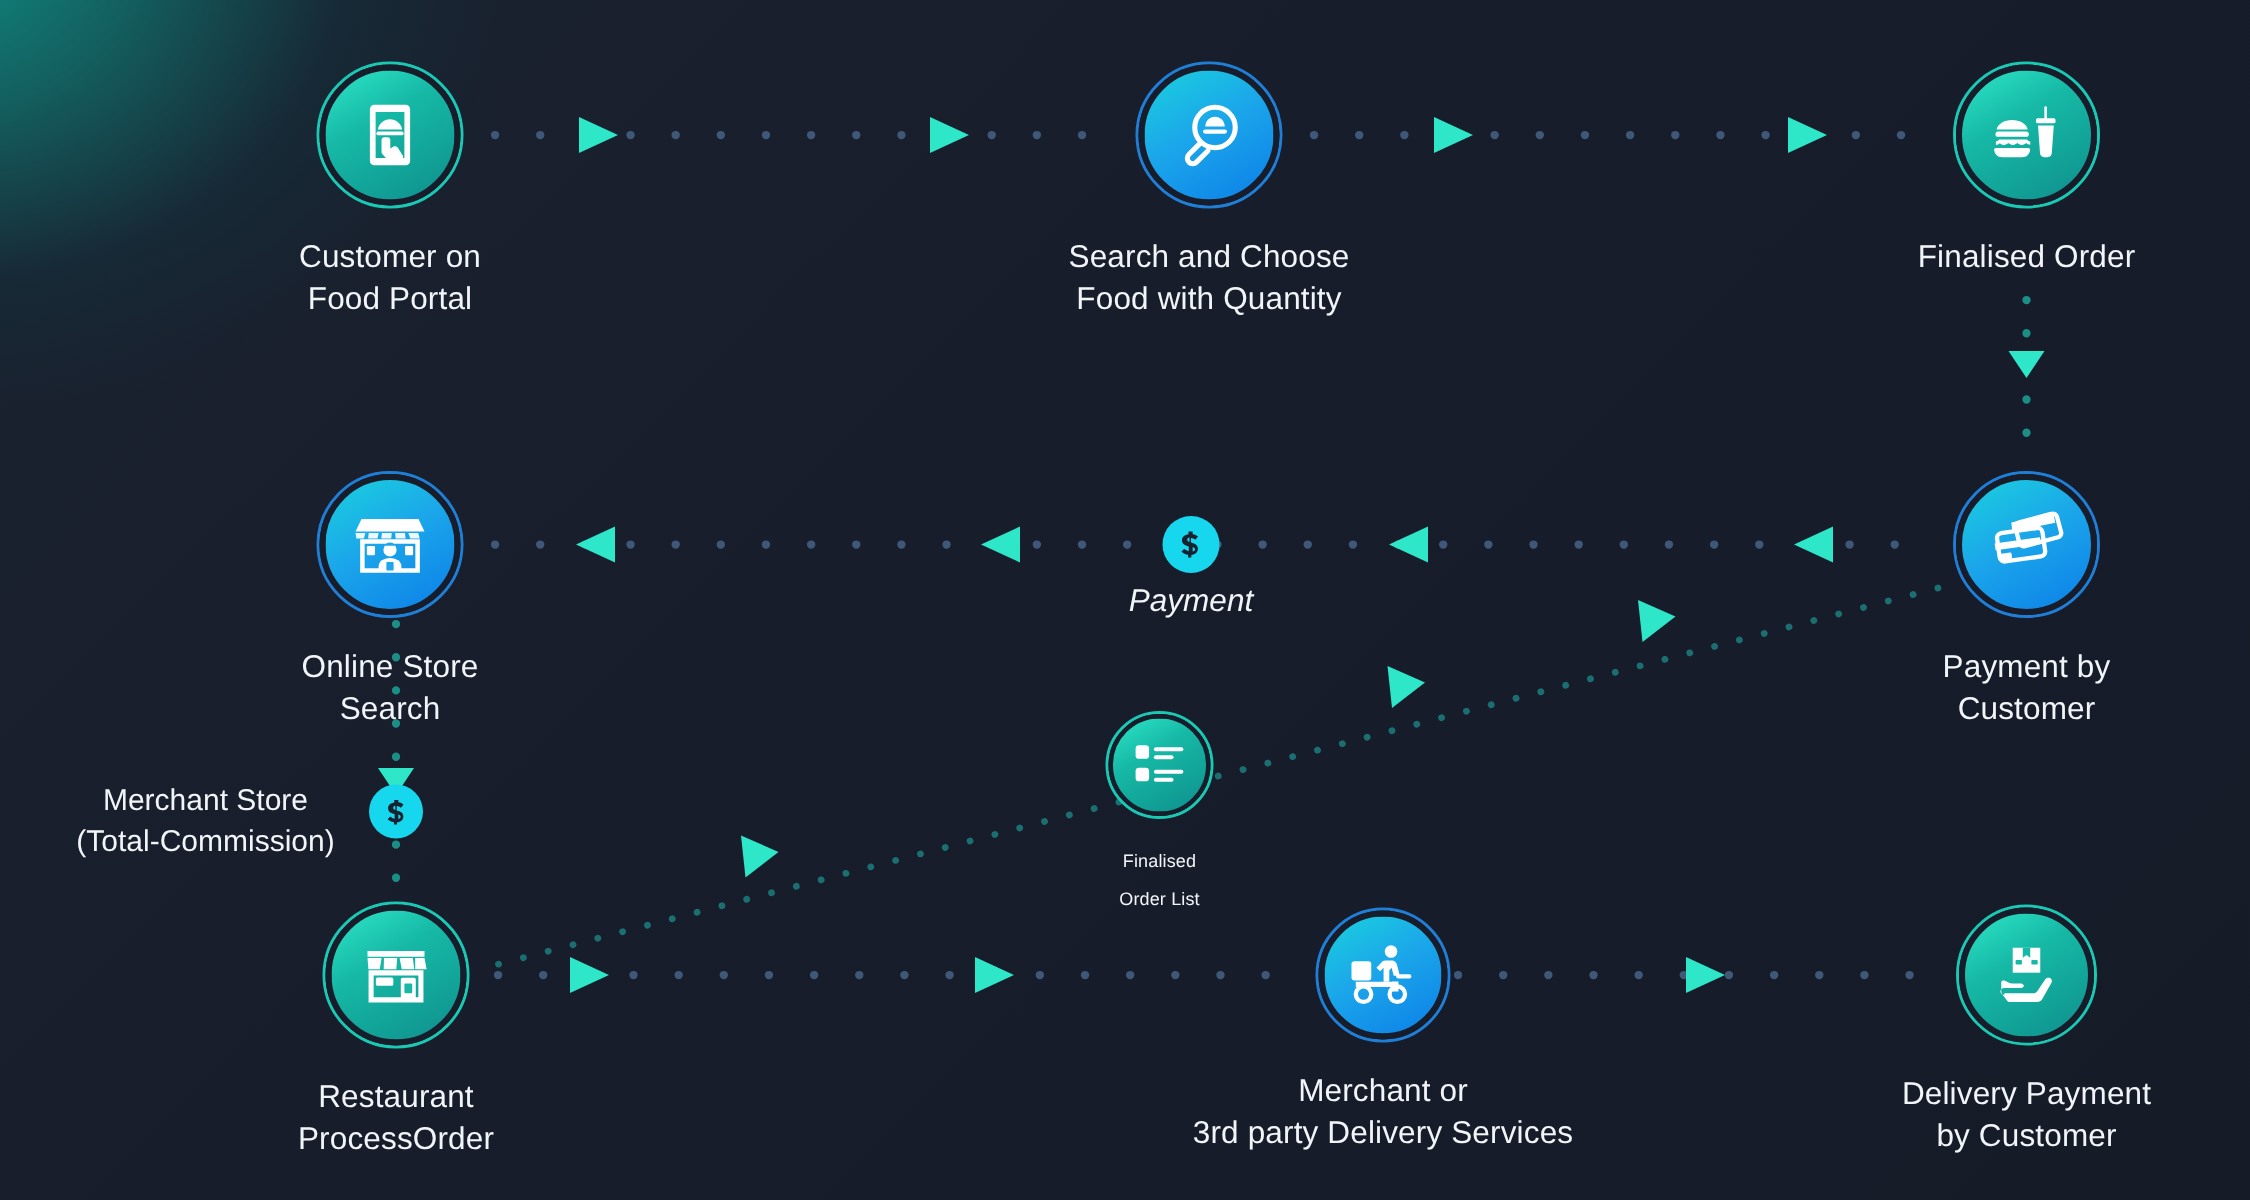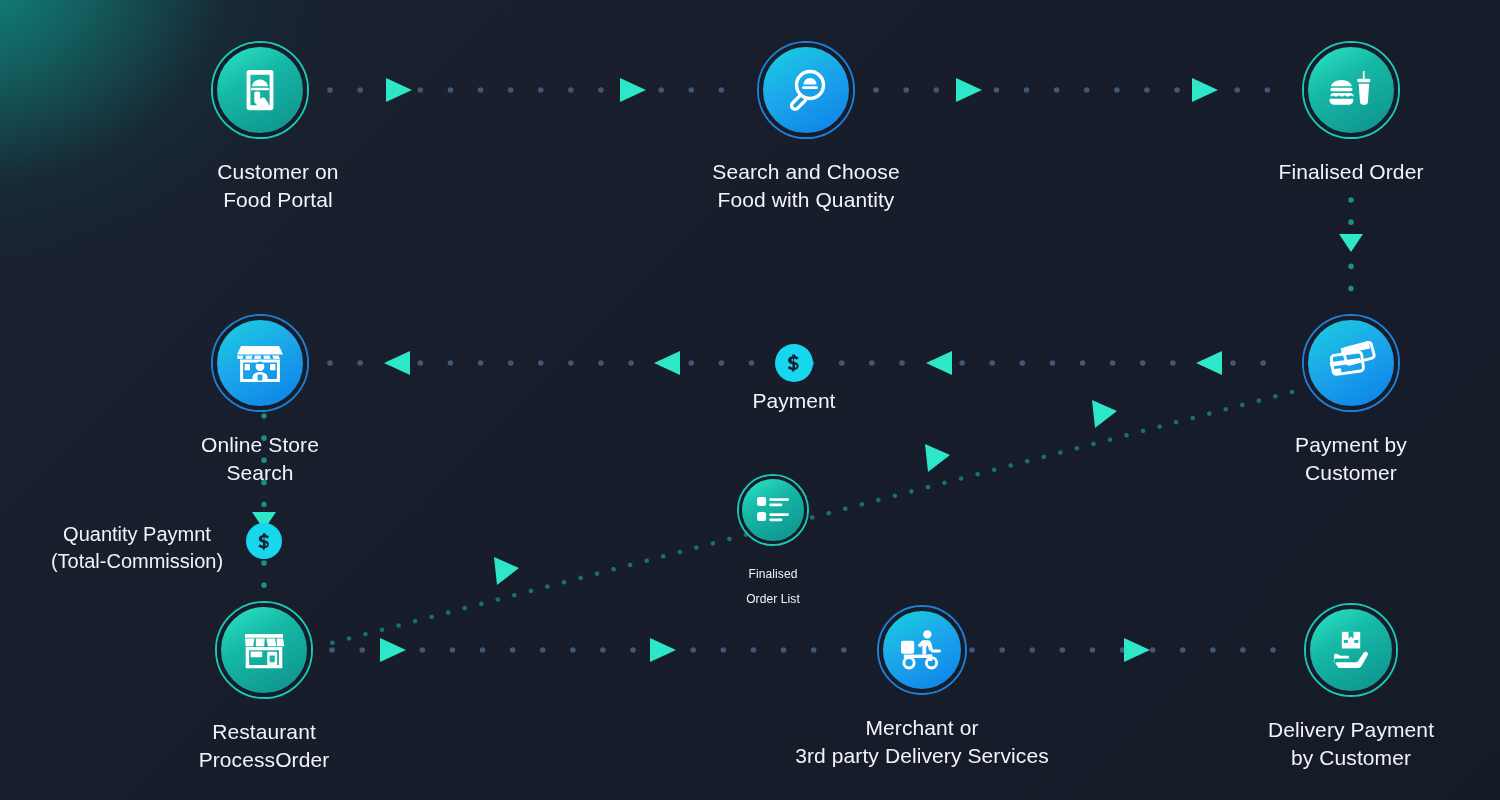--- a/index.html
+++ b/index.html
@@ -85,20 +85,21 @@
   .coin.big { width: 38px; height: 38px; }
   .coin svg { display: block; }
   .coin-label {
     position: absolute;
     transform: translateX(-50%);
     color: #f2f5f8;
     font-size: 21px;
     line-height: 26px;
     white-space: nowrap;
     text-align: center;
+    font-style: italic;
   }
   .side-label {
     position: absolute;
     transform: translate(-50%, -50%);
     color: #f2f5f8;
     font-size: 20px;
     line-height: 27px;
     text-align: center;
     white-space: nowrap;
   }
@@ -173,21 +174,21 @@
           <svg width="46" height="46" viewBox="0 0 48 48" fill="#ffffff">
             <path d="M13 3h22a3 3 0 0 1 3 3v36a3 3 0 0 1-3 3H13a3 3 0 0 1-3-3V6a3 3 0 0 1 3-3zm1 5v32h20V8H14z" opacity="1"></path>
             <rect x="20" y="4.6" width="8" height="1.8" rx="0.9"></rect>
             <path d="M24 13c4.3 0 7.8 3.1 8.5 7.2H15.5C16.2 16.1 19.7 13 24 13z"></path>
             <rect x="14.5" y="21.6" width="19" height="2.6" rx="1.3"></rect>
             <path d="M22.4 25.5c1 0 1.8.8 1.8 1.8v6.1l1.6-1.1c1.3-.9 3-.5 3.8.8l3.3 5.2c.5.8.3 1.8-.4 2.4l-4.6 3.5c-.9.7-2.2.6-3-.2l-6.3-6.8a2 2 0 0 1-.5-1.3v-8.6c0-1 .8-1.8 1.8-1.8z"></path>
           </svg>
         </span>
       </div>
     </div>
-    <div class="label" style="top:68px;margin-left:18px;">
+    <div class="label" style="top:68px;">
       <div>Customer on</div>
       <div>Food Portal</div>
     </div>
   </div>
 
   <div class="node" style="left:806px; top:90px;">
     <div class="disc blue" style="width:98px;height:98px;">
       <div class="inner">
         <span>
           <svg width="48" height="48" viewBox="0 0 48 48" fill="none">
@@ -367,17 +368,17 @@
   <div class="coin-label" style="left:794px; top:388px;">Payment</div>
 
   <div class="coin" style="left:264px; top:541px; width:36px; height:36px;">
     <span>
       <svg width="23" height="23" viewBox="0 0 24 24" fill="#17212f">
         <path d="M13.1 3.4v1.7c1.5.2 2.7.8 3.6 1.6l-1.8 2.1c-.8-.7-1.8-1.1-2.9-1.2v3.1c2.8.7 4.6 1.7 4.6 4.2 0 2.3-1.7 3.8-4.4 4.1v1.6h-2.1v-1.7c-1.8-.2-3.3-.9-4.5-2l1.9-2c.9.9 1.9 1.4 3 1.6v-3.2C7.8 12.6 6 11.7 6 9.2c0-2.2 1.7-3.7 4.3-4V3.4h2.8zm-2.1 4c-1 .2-1.5.7-1.5 1.4 0 .7.3 1.1 1.5 1.6V7.4zm2.1 9.3c1.1-.2 1.6-.7 1.6-1.5 0-.7-.4-1.2-1.6-1.6v3.1z"></path>
       </svg>
     </span>
   </div>
   <div class="side-label" style="left:137px; top:548px;">
-    <div>Quantity Paymnt</div>
+    <div>Merchant Store</div>
     <div>(Total-Commission)</div>
   </div>
 
 </div>
 
 </body></html>

